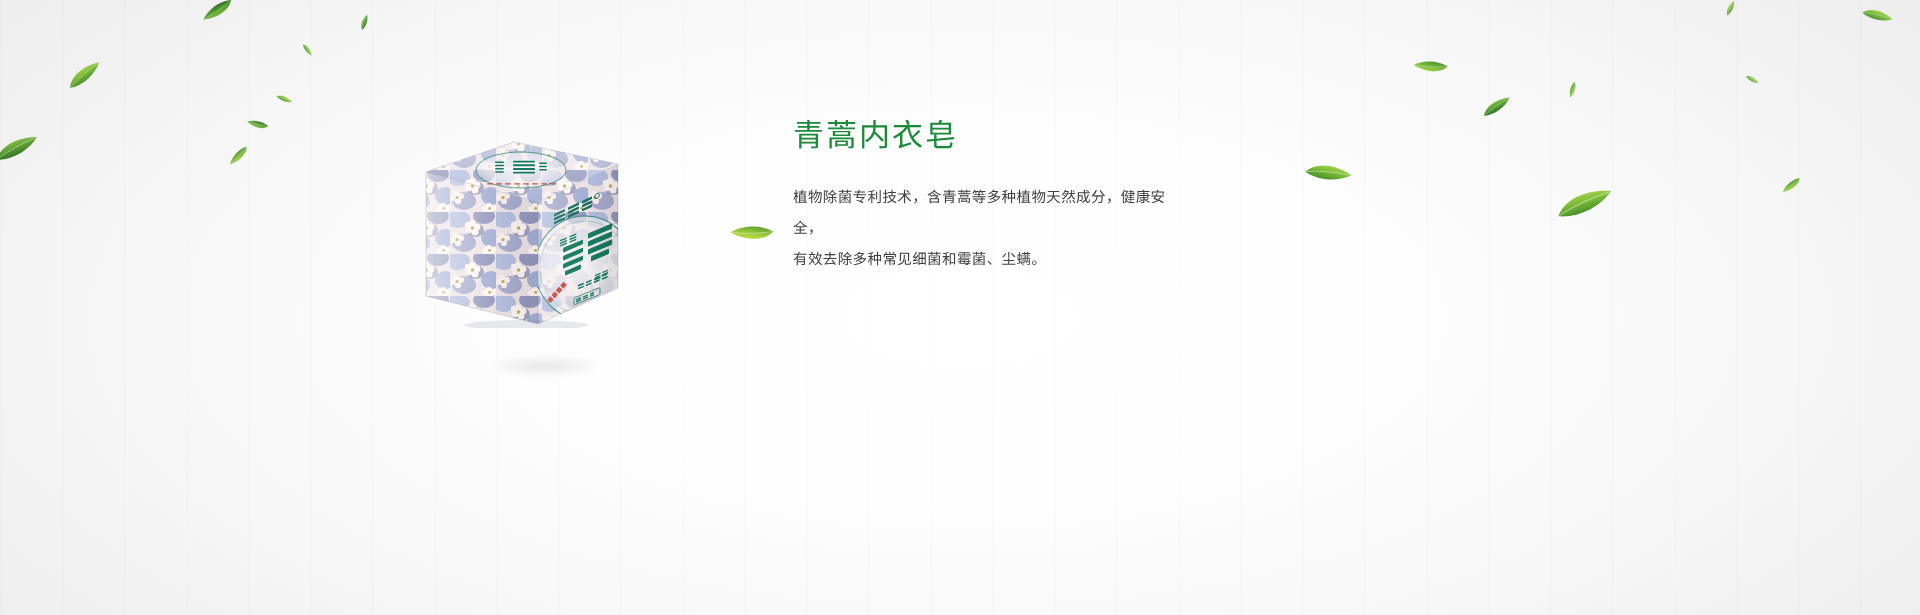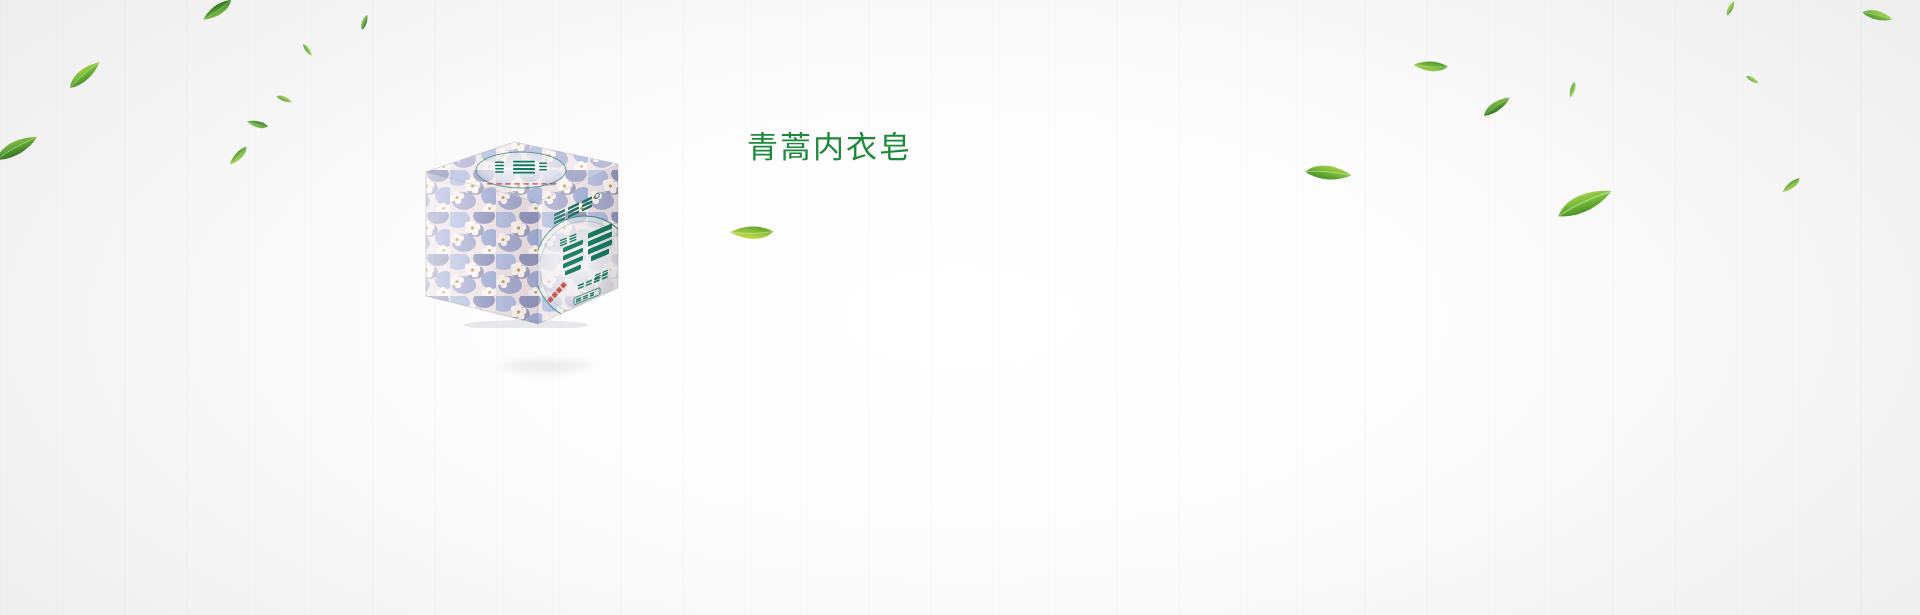--- a/index.html
+++ b/index.html
@@ -65,24 +65,23 @@
     width: 98px;
     height: 16px;
     border-radius: 50%;
     background: radial-gradient(ellipse at 50% 50%, rgba(140,140,148,0.20) 0%, rgba(150,150,158,0.10) 55%, rgba(160,160,168,0) 100%);
     filter: blur(3px);
   }
 
   
   .copy {
     position: absolute;
-    left: 747px;
+    left: 793px;
     top: 116px;
     width: 640px;
-    margin-top: 12px;
   }
   .copy-title {
     font-family: "Liberation Serif", "DejaVu Serif", serif;
     font-size: 31px;
     line-height: 1.3;
     letter-spacing: 2px;
     color: #1d8a3b;
     margin: 0 0 26px 0;
     font-weight: 400;
     white-space: nowrap;
@@ -554,15 +553,19 @@
         <polyline points="22,44 22,168 134,196 134,74"></polyline>
         <polyline points="134,196 214,160 214,36"></polyline>
       </g>
 
       <ellipse cx="122" cy="197" rx="62" ry="5" fill="rgba(120,124,140,.16)"></ellipse>
     </svg>
   </div>
 
   <div class="copy">
     <h2 class="copy-title">青蒿内衣皂</h2>
+    <p class="copy-body">
+      <span>植物除菌专利技术，含青蒿等多种植物天然成分，健康安全，</span><br>
+      <span>有效去除多种常见细菌和霉菌、尘螨。</span>
+    </p>
   </div>
 
 </div>
 
 </body></html>

